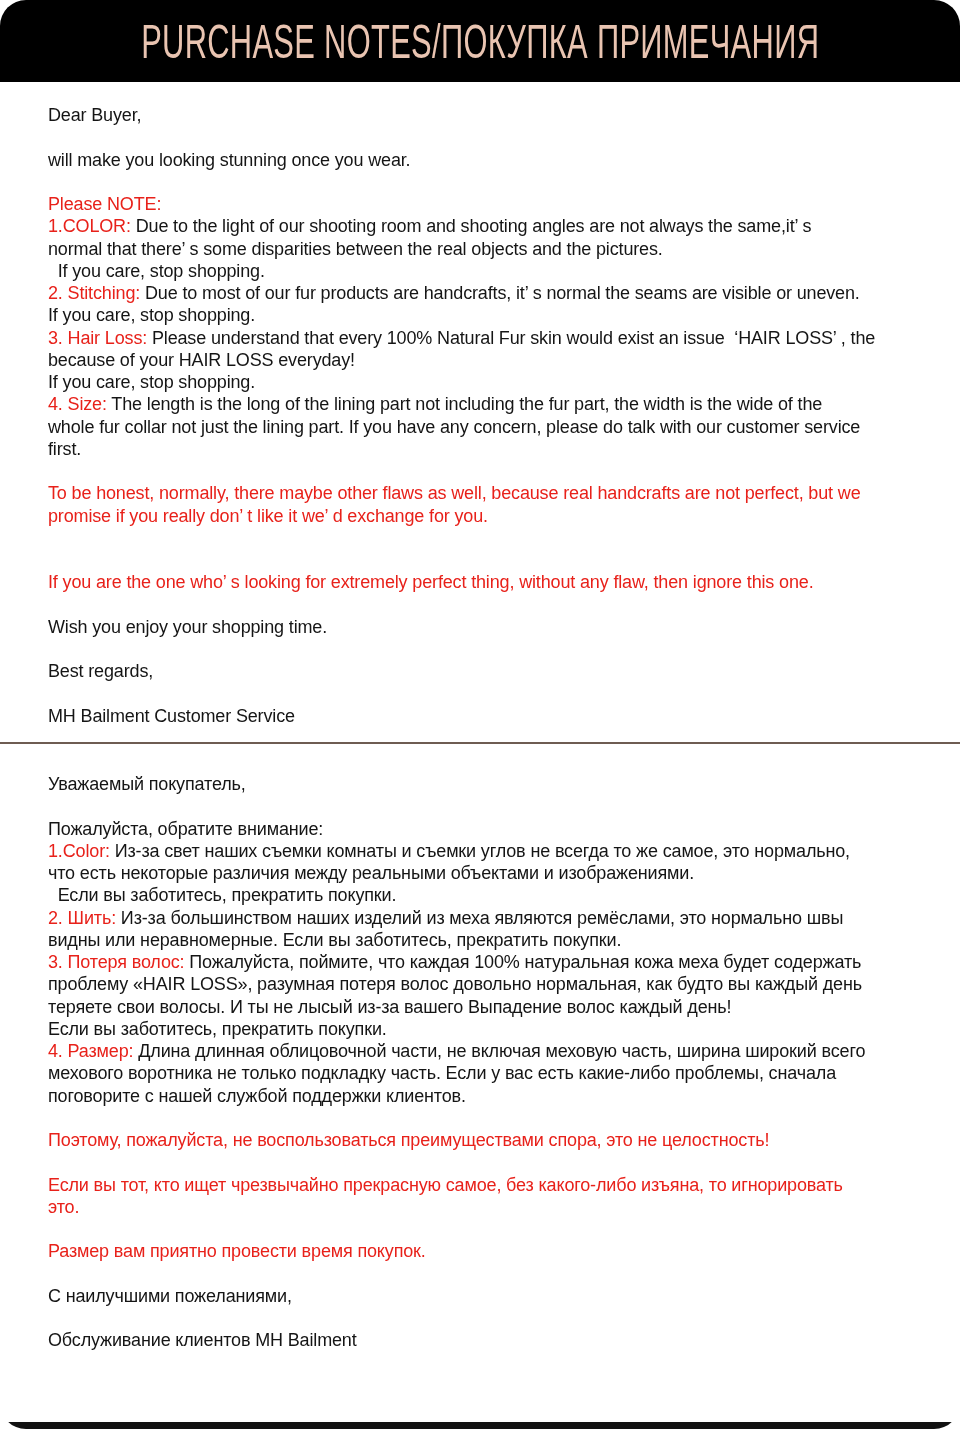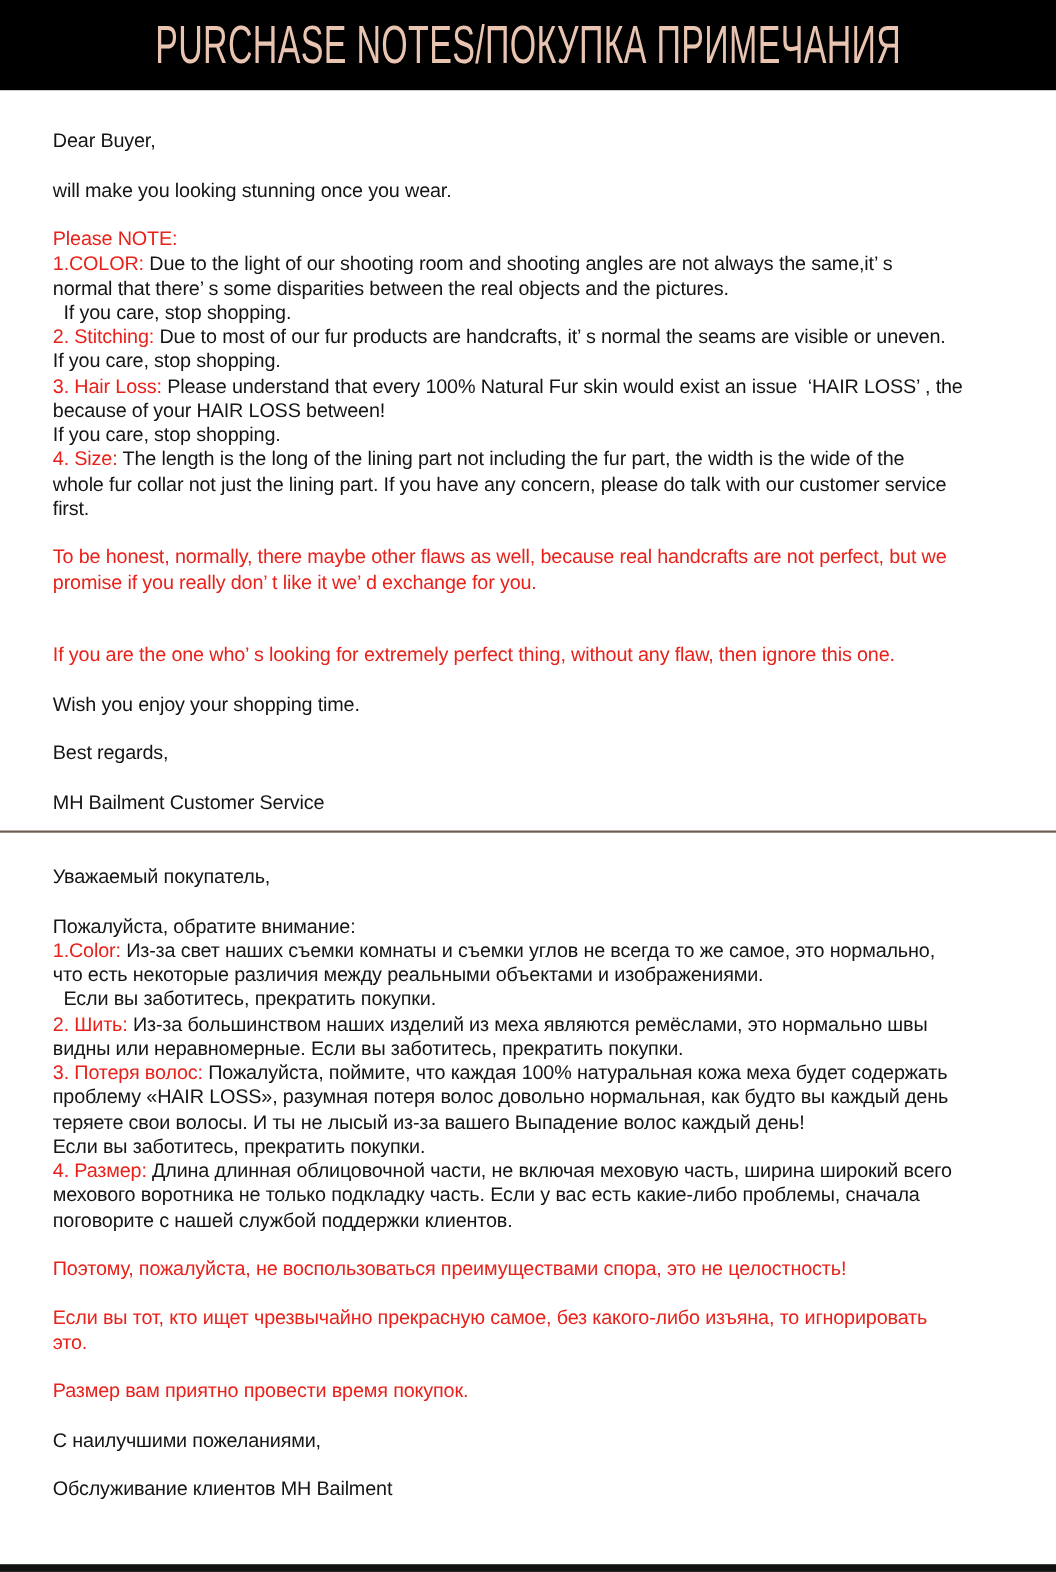--- a/index.html
+++ b/index.html
@@ -3,41 +3,42 @@
 <meta charset="utf-8">
 <style>
   html, body { margin: 0; padding: 0; background: #ffffff; }
   .page {
     position: relative;
     width: 960px;
     height: 1429px;
     background: var(--page-bg, #ffffff);
     font-family: "Liberation Sans", "DejaVu Sans", sans-serif;
     overflow: hidden;
+    border-radius: 26px;
   }
   .banner {
     height: 82px;
     background: var(--banner-bg, #000000);
     display: flex;
     align-items: center;
     justify-content: center;
     overflow: hidden;
   }
   .banner-title {
     margin: 0;
     font-size: 49px;
     font-weight: 400;
     color: var(--banner-fg, #e9c4b1);
     white-space: nowrap;
     transform: scaleX(0.63);
     transform-origin: center center;
     letter-spacing: 0.5px;
   }
   .content {
-    padding: 35px 0 0 48px;
+    padding: 22px 0 0 48px;
     font-size: 18px;
     line-height: 22.25px;
     letter-spacing: -0.15px;
     color: var(--ink, #151515);
   }
   .line { white-space: pre; }
   .red { color: var(--red, #e8211a); }
   .divider {
     border: none;
     border-top: 2px solid var(--divider, #6e5c52);
@@ -67,21 +68,21 @@
         <div class="line">&nbsp;</div>
         <div class="line"><span>will make you looking stunning once you wear.</span></div>
         <div class="line">&nbsp;</div>
         <div class="line"><span class="red">Please NOTE:</span></div>
         <div class="line"><span class="red">1.COLOR:</span><span> Due to the light of our shooting room and shooting angles are not always the same,it’ s</span></div>
         <div class="line"><span>normal that there’ s some disparities between the real objects and the pictures.</span></div>
         <div class="line"><span>  If you care, stop shopping.</span></div>
         <div class="line"><span class="red">2. Stitching:</span><span> Due to most of our fur products are handcrafts, it’ s normal the seams are visible or uneven.</span></div>
         <div class="line"><span>If you care, stop shopping.</span></div>
         <div class="line"><span class="red">3. Hair Loss:</span><span> Please understand that every 100% Natural Fur skin would exist an issue  ‘HAIR LOSS’ , the</span></div>
-        <div class="line"><span>because of your HAIR LOSS between!</span></div>
+        <div class="line"><span>because of your HAIR LOSS everyday!</span></div>
         <div class="line"><span>If you care, stop shopping.</span></div>
         <div class="line"><span class="red">4. Size:</span><span> The length is the long of the lining part not including the fur part, the width is the wide of the</span></div>
         <div class="line"><span>whole fur collar not just the lining part. If you have any concern, please do talk with our customer service</span></div>
         <div class="line"><span>first.</span></div>
         <div class="line">&nbsp;</div>
         <div class="line"><span class="red">To be honest, normally, there maybe other flaws as well, because real handcrafts are not perfect, but we</span></div>
         <div class="line"><span class="red">promise if you really don’ t like it we’ d exchange for you.</span></div>
         <div class="line">&nbsp;</div>
         <div class="line">&nbsp;</div>
         <div class="line"><span class="red">If you are the one who’ s looking for extremely perfect thing, without any flaw, then ignore this one.</span></div>

